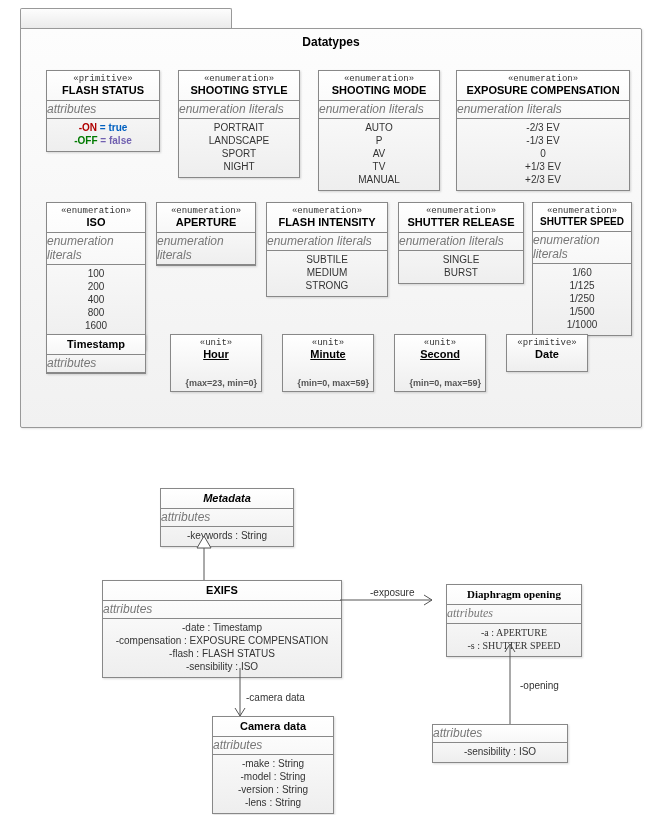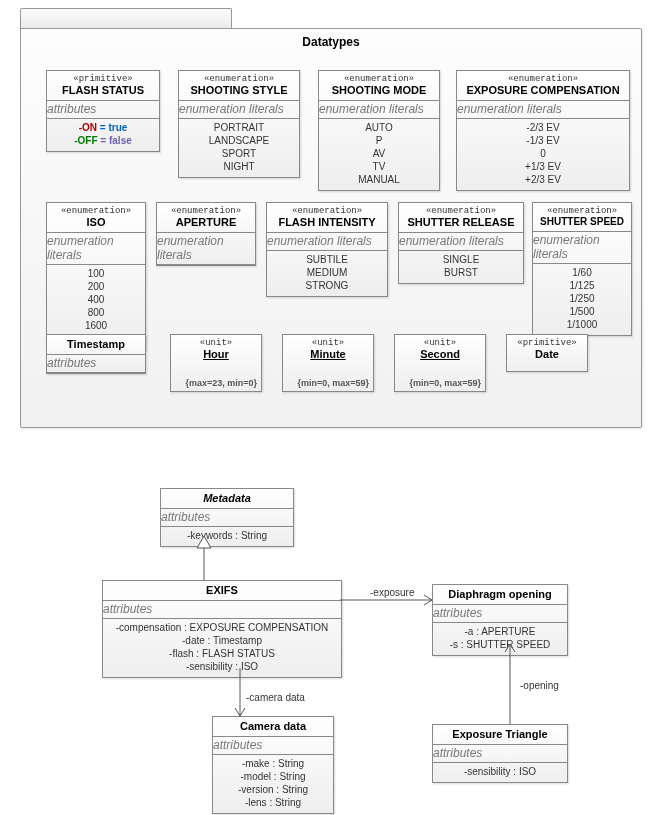--- a/index.html
+++ b/index.html
@@ -283,28 +283,28 @@
       <span>-keywords : String</span>
     </div>
   </div>
 
   <div class="box" style="left:102px; top:580px; width:238px;">
     <div class="hdr">
         <div class="name">EXIFS</div>
       </div>
     <div class="sect-lbl">attributes</div>
     <div class="sect">
+      <span>-date : Timestamp</span>
       <span>-compensation : EXPOSURE COMPENSATION</span>
-      <span>-date : Timestamp</span>
       <span>-flash : FLASH STATUS</span>
       <span>-sensibility : ISO</span>
     </div>
   </div>
 
-  <div class="box" style="left:432px; top:584px; width:134px;">
+  <div class="box" style="left:446px; top:584px; width:134px;font-family:Liberation Serif, serif;">
     <div class="hdr">
         <div class="name">Diaphragm opening</div>
       </div>
     <div class="sect-lbl">attributes</div>
     <div class="sect">
       <span>-a : APERTURE</span>
       <span>-s : SHUTTER SPEED</span>
     </div>
   </div>
 
@@ -315,23 +315,20 @@
     <div class="sect-lbl">attributes</div>
     <div class="sect">
       <span>-make : String</span>
       <span>-model : String</span>
       <span>-version : String</span>
       <span>-lens : String</span>
     </div>
   </div>
 
   <div class="box" style="left:432px; top:724px; width:134px;">
-    <div class="hdr">
-        <div class="name">Exposure Triangle</div>
-      </div>
     <div class="sect-lbl">attributes</div>
     <div class="sect">
       <span>-sensibility : ISO</span>
     </div>
   </div>
 
   <div class="rel-lbl" style="left:370px; top:587px;">-exposure</div>
   <div class="rel-lbl" style="left:246px; top:692px;">-camera data</div>
   <div class="rel-lbl" style="left:520px; top:680px;">-opening</div>
 

